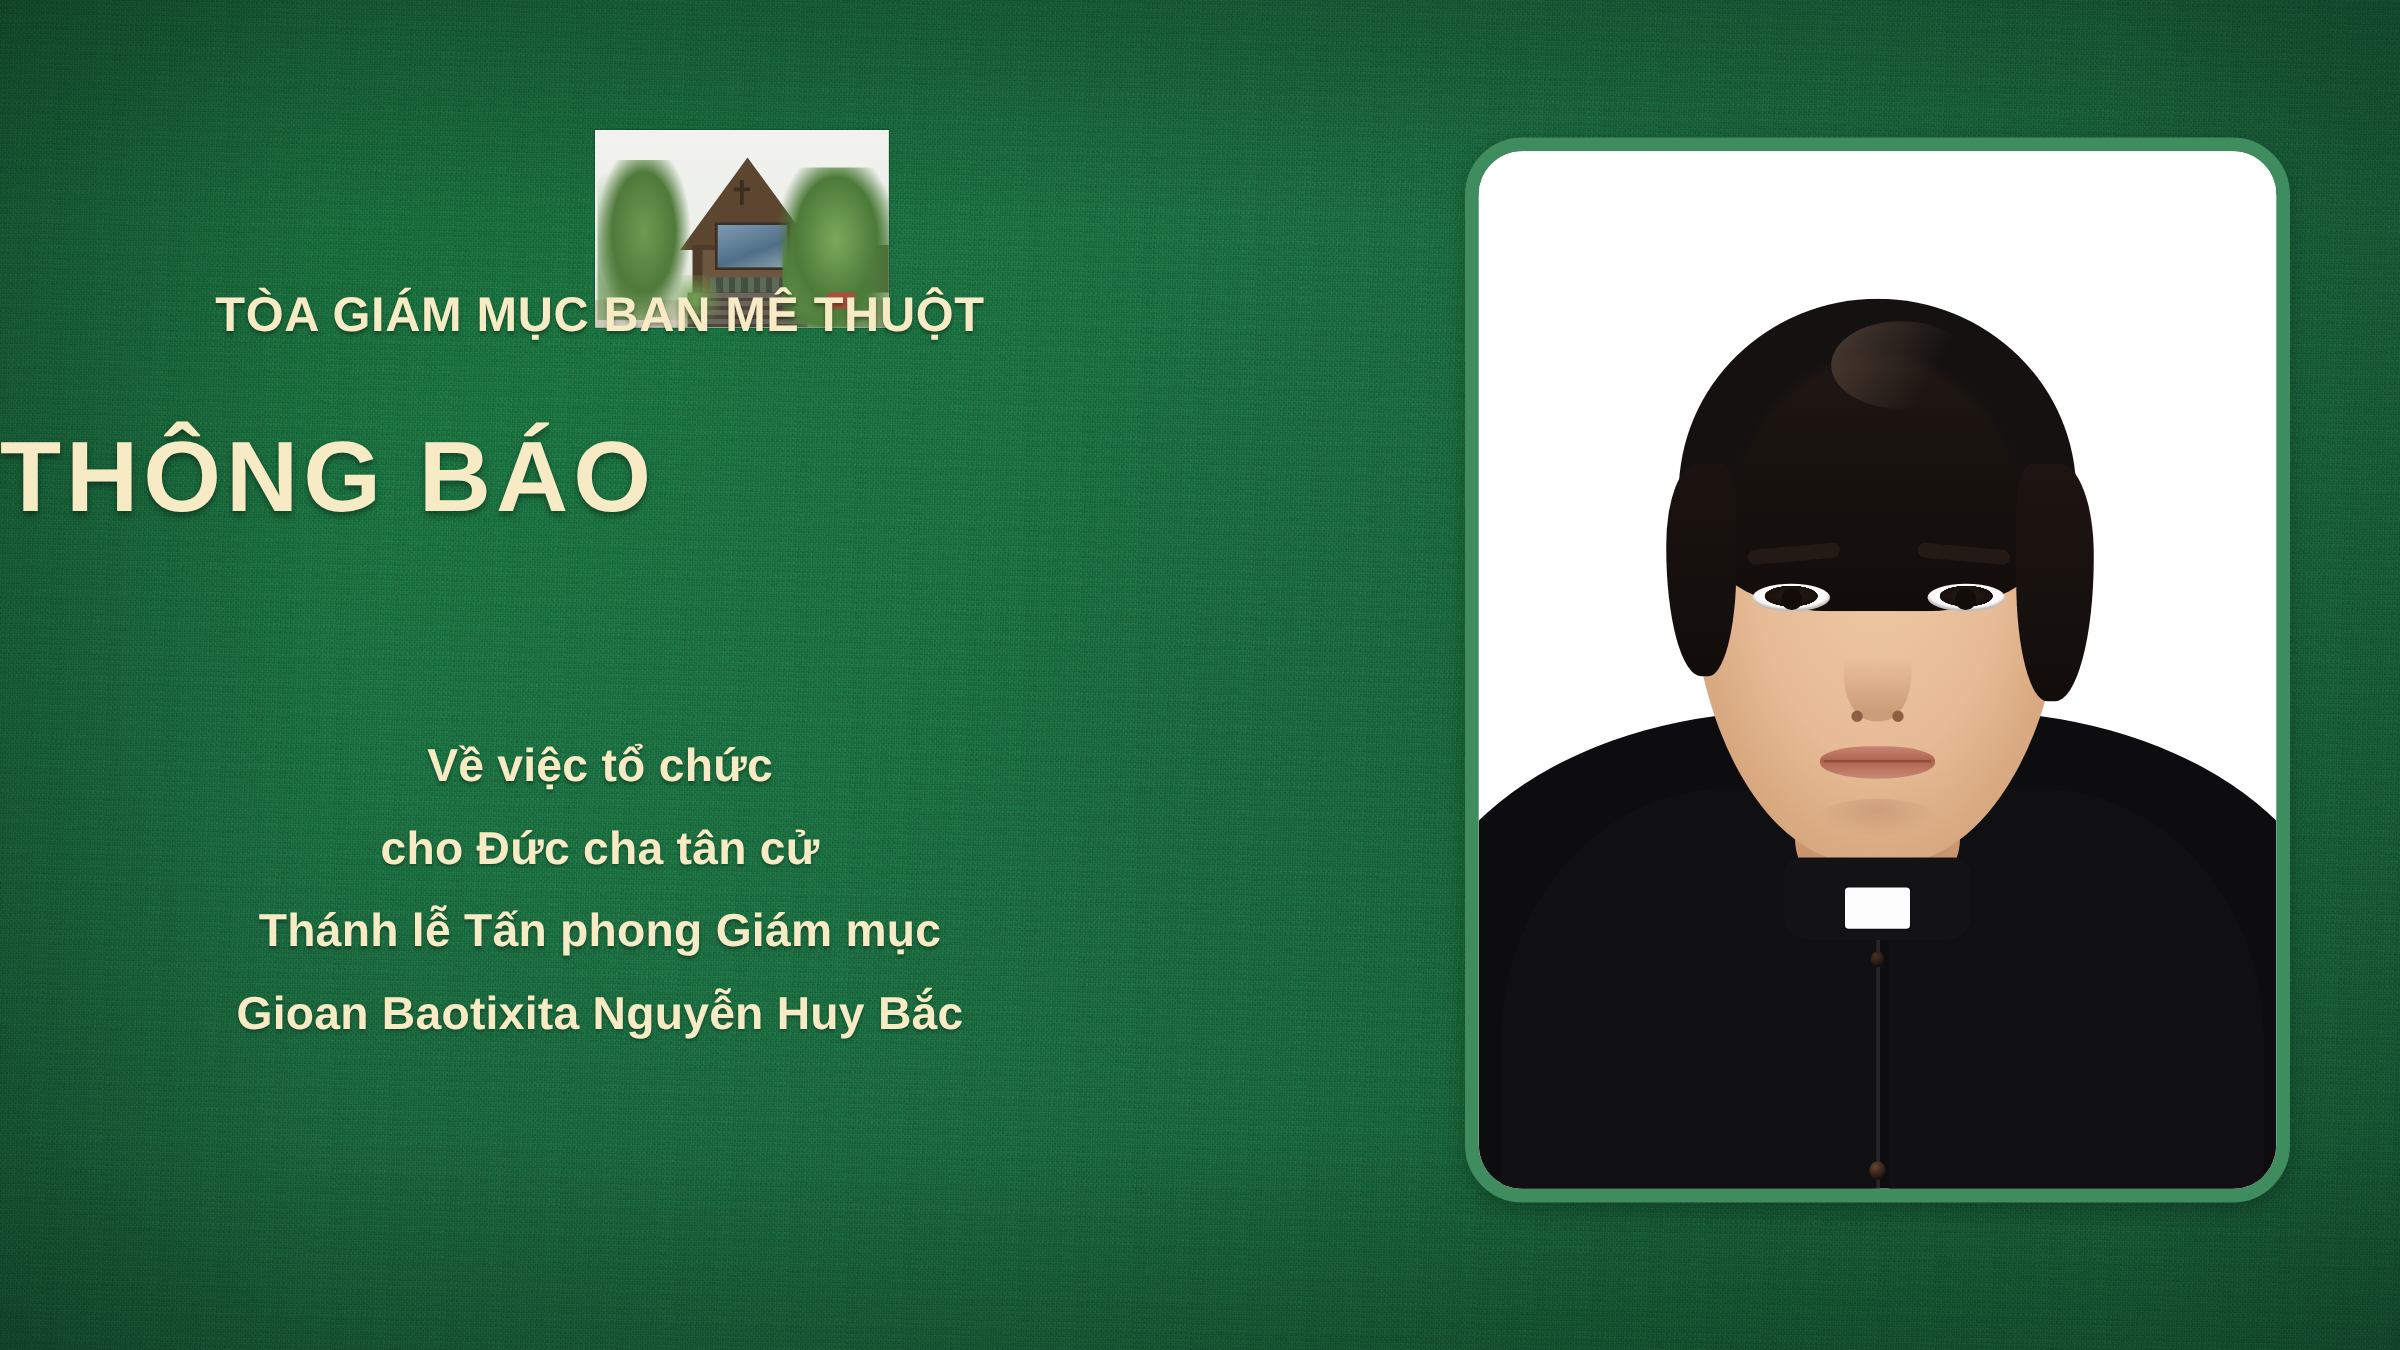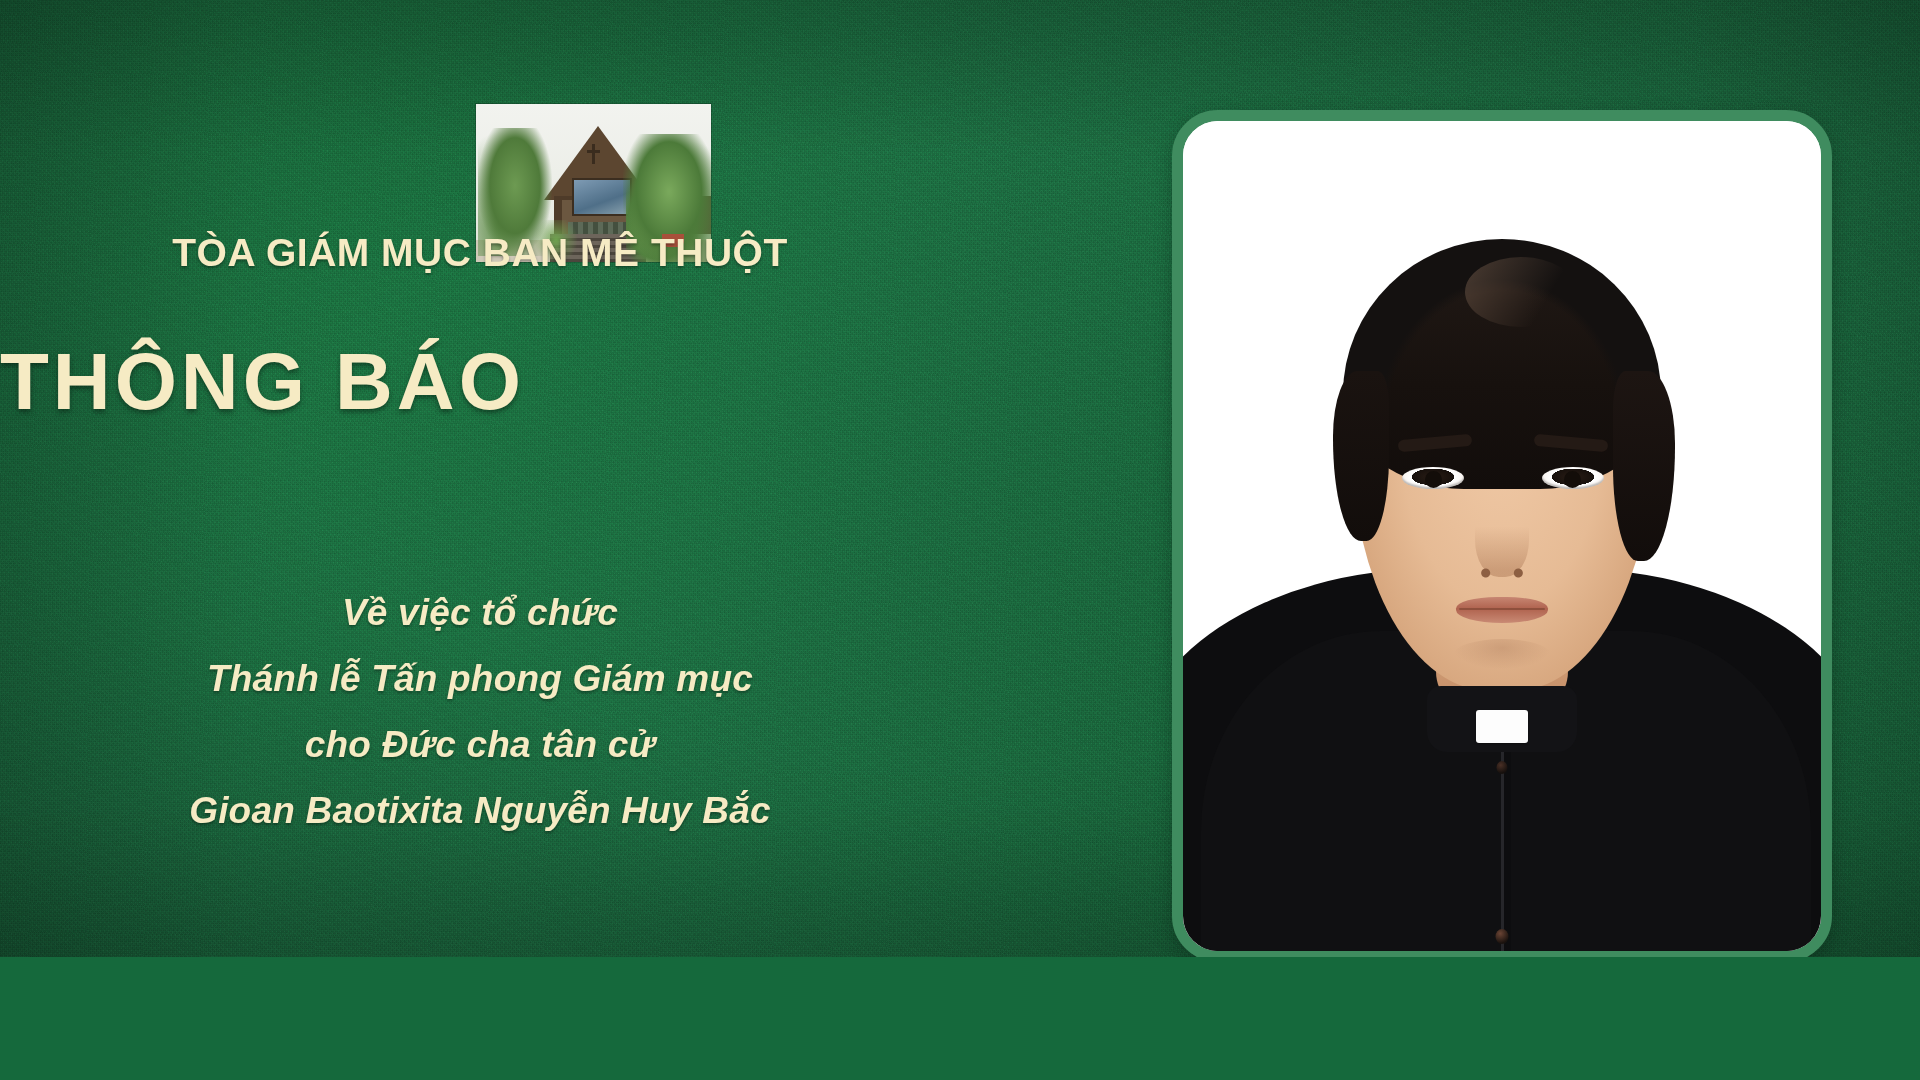--- a/index.html
+++ b/index.html
@@ -2,21 +2,21 @@
 <html><head>
 <meta charset="utf-8">
 <style>
   html,body{margin:0;padding:0;}
   body{
     width:1920px;height:1080px;overflow:hidden;
     font-family:"Liberation Sans","DejaVu Sans",sans-serif;
     background:#15693c;
   }
   .poster{
-    position:relative;width:1920px;height:957px;overflow:hidden;
+    position:relative;width:1920px;height:1080px;overflow:hidden;
     background-color:#176c3e;
   }
   
   .texture{
     position:absolute;inset:0;
     background-image:
       repeating-linear-gradient(92deg, rgba(255,255,255,.055) 0 1px, rgba(0,0,0,.05) 1px 2px, rgba(255,255,255,.02) 2px 3px, rgba(0,0,0,.03) 3px 4px),
       repeating-linear-gradient(1deg, rgba(255,255,255,.05) 0 1px, rgba(0,0,0,.055) 1px 2px, rgba(255,255,255,.015) 2px 3px, rgba(0,0,0,.025) 3px 4px),
       repeating-linear-gradient(46deg, rgba(255,255,255,.035) 0 1px, rgba(0,0,0,.04) 1px 3px),
       repeating-linear-gradient(133deg, rgba(255,255,255,.03) 0 1px, rgba(0,0,0,.035) 1px 3px),
@@ -104,21 +104,21 @@
   .main-title{
     position:absolute;left:0;top:340px;width:960px;text-align:left;
     font-size:80px;font-weight:700;letter-spacing:4px;
     color:#F6EBC4;line-height:1.05;
     text-shadow:0 3px 5px rgba(0,0,0,.38);
   }
   .subtitle-block{
     position:absolute;left:0;top:580px;width:960px;text-align:center;
   }
   .sub-line{
-    font-size:37px;font-weight:700;font-style:italic;
+    font-size:37px;font-weight:700;
     color:#F6EBC4;line-height:1.78;letter-spacing:.2px;
     text-shadow:0 2px 3px rgba(0,0,0,.33);
   }
 
   
   .portrait-frame{
     position:absolute;left:1172px;top:110px;width:660px;height:852px;
     border:11px solid #3f8c5f;border-radius:46px;
     background:#ffffff;
     box-sizing:border-box;overflow:hidden;
@@ -298,22 +298,22 @@
       <div class="em-bushL"></div>
       <div class="em-pot"></div>
     </div>
 
     <div class="org-title">TÒA GIÁM MỤC BAN MÊ THUỘT</div>
 
     <div class="main-title">THÔNG BÁO</div>
 
     <div class="subtitle-block">
       <div class="sub-line">Về việc tổ chức</div>
+      <div class="sub-line">cho Đức cha tân cử</div>
       <div class="sub-line">Thánh lễ Tấn phong Giám mục</div>
-      <div class="sub-line">cho Đức cha tân cử</div>
       <div class="sub-line">Gioan Baotixita Nguyễn Huy Bắc</div>
     </div>
   </div>
 
   <div class="portrait-frame">
     <div class="portrait-inner">
       <div class="p-body"></div>
       <div class="p-shoulderL"></div>
       <div class="p-shoulderR"></div>
       <div class="p-placket"></div>

